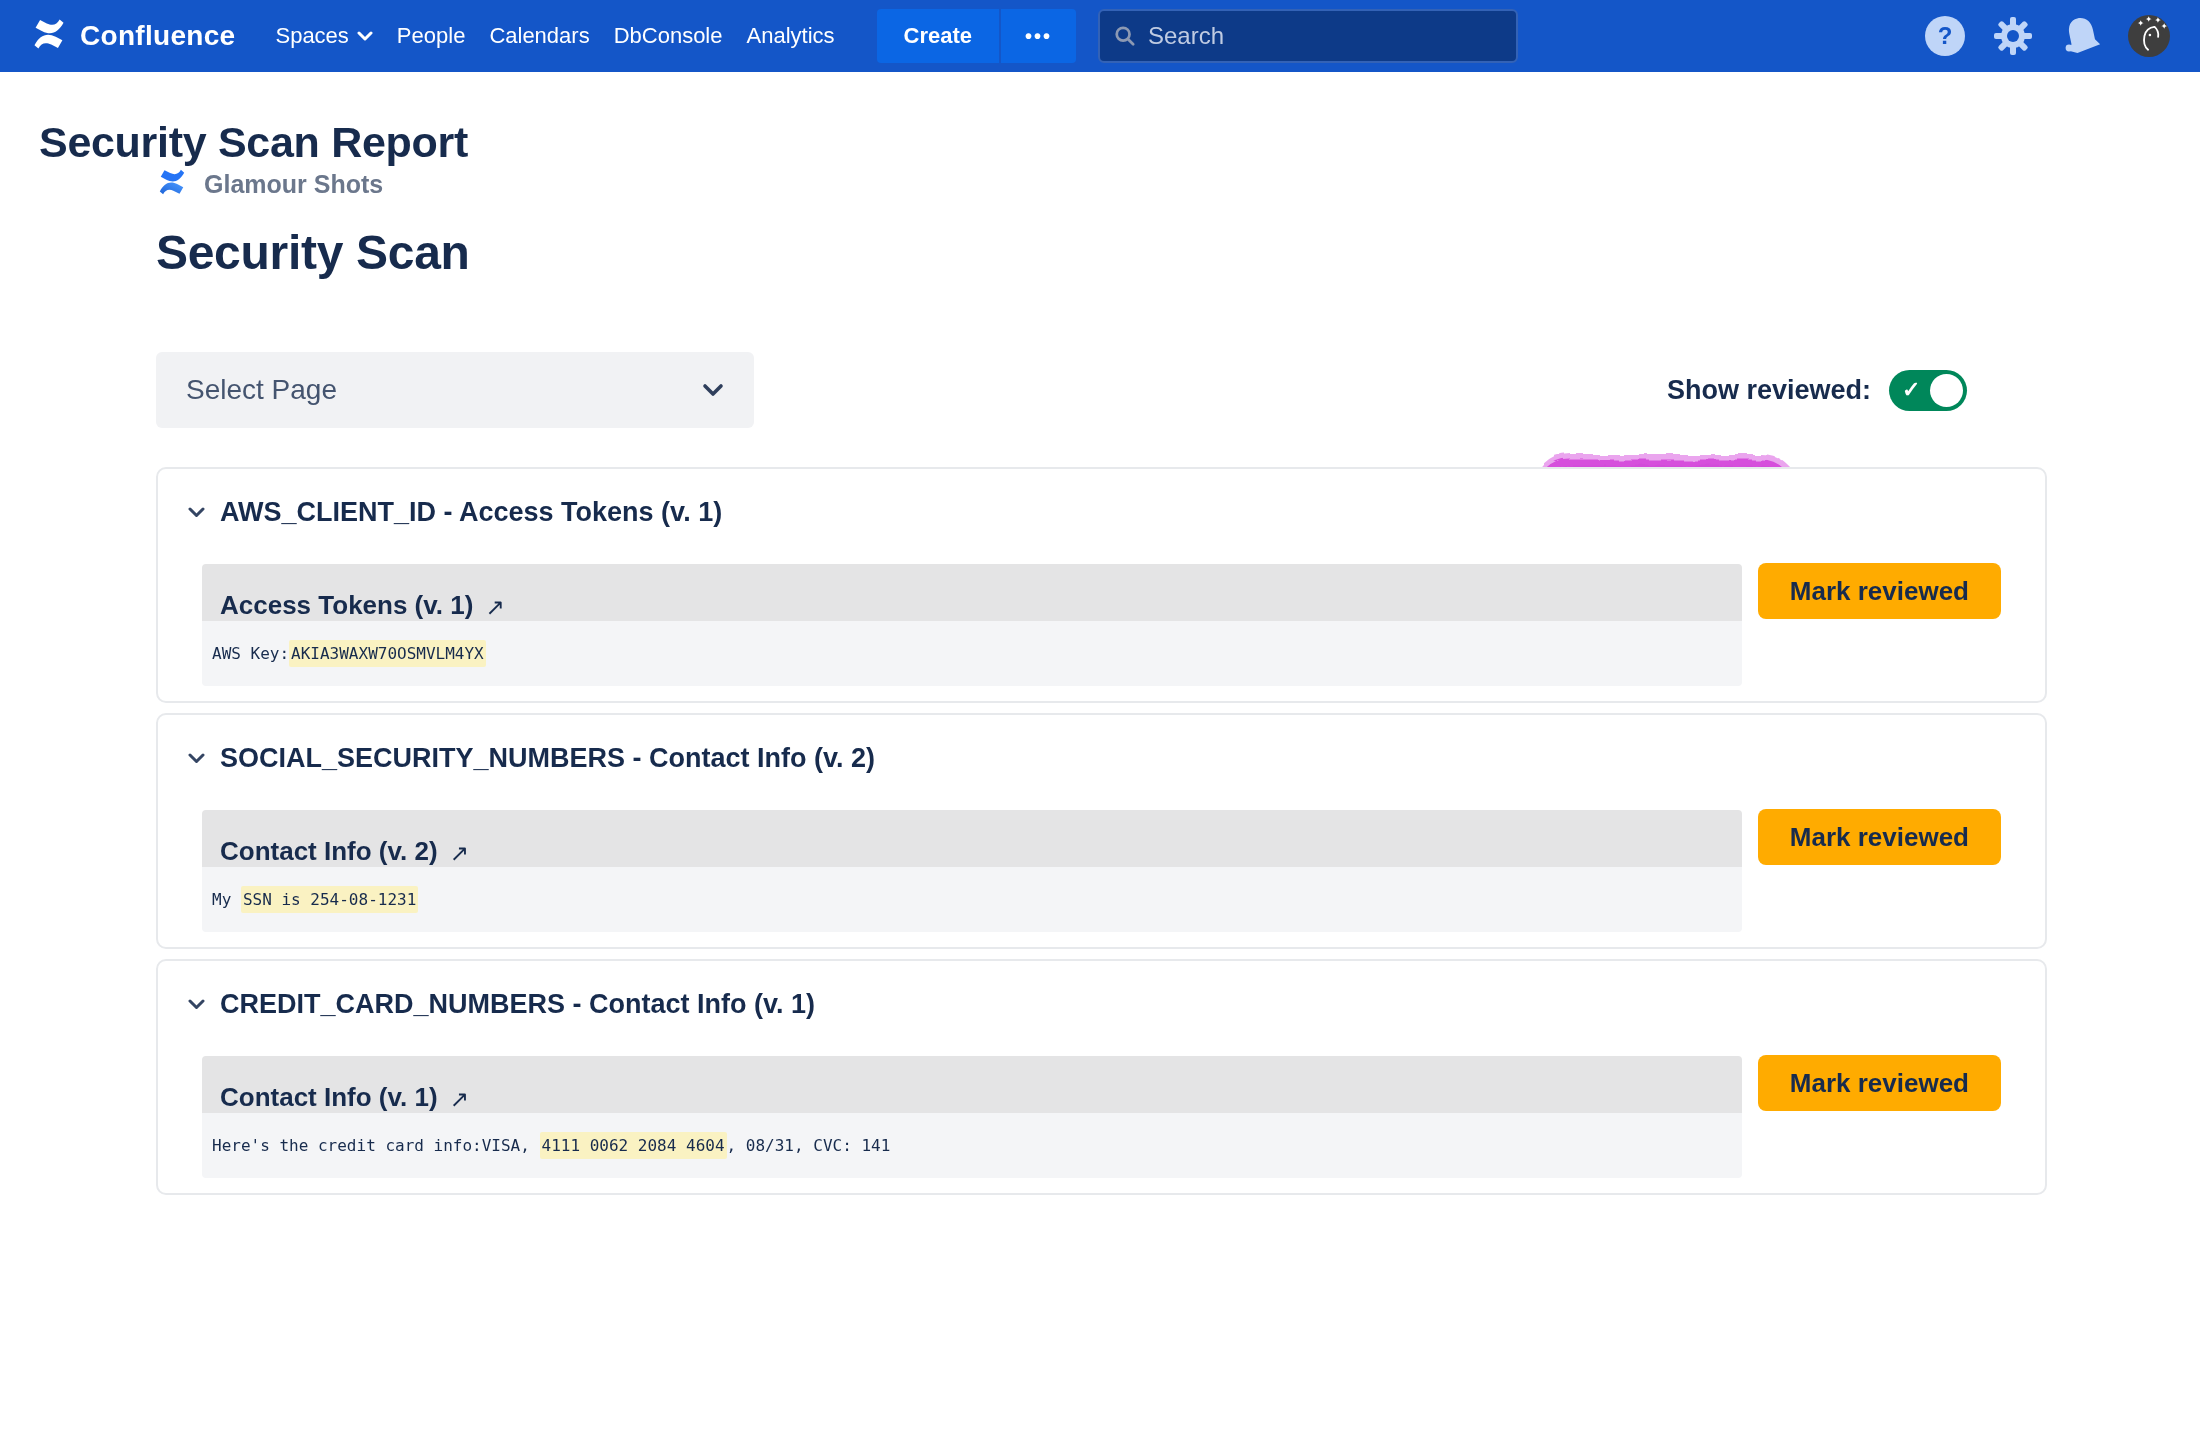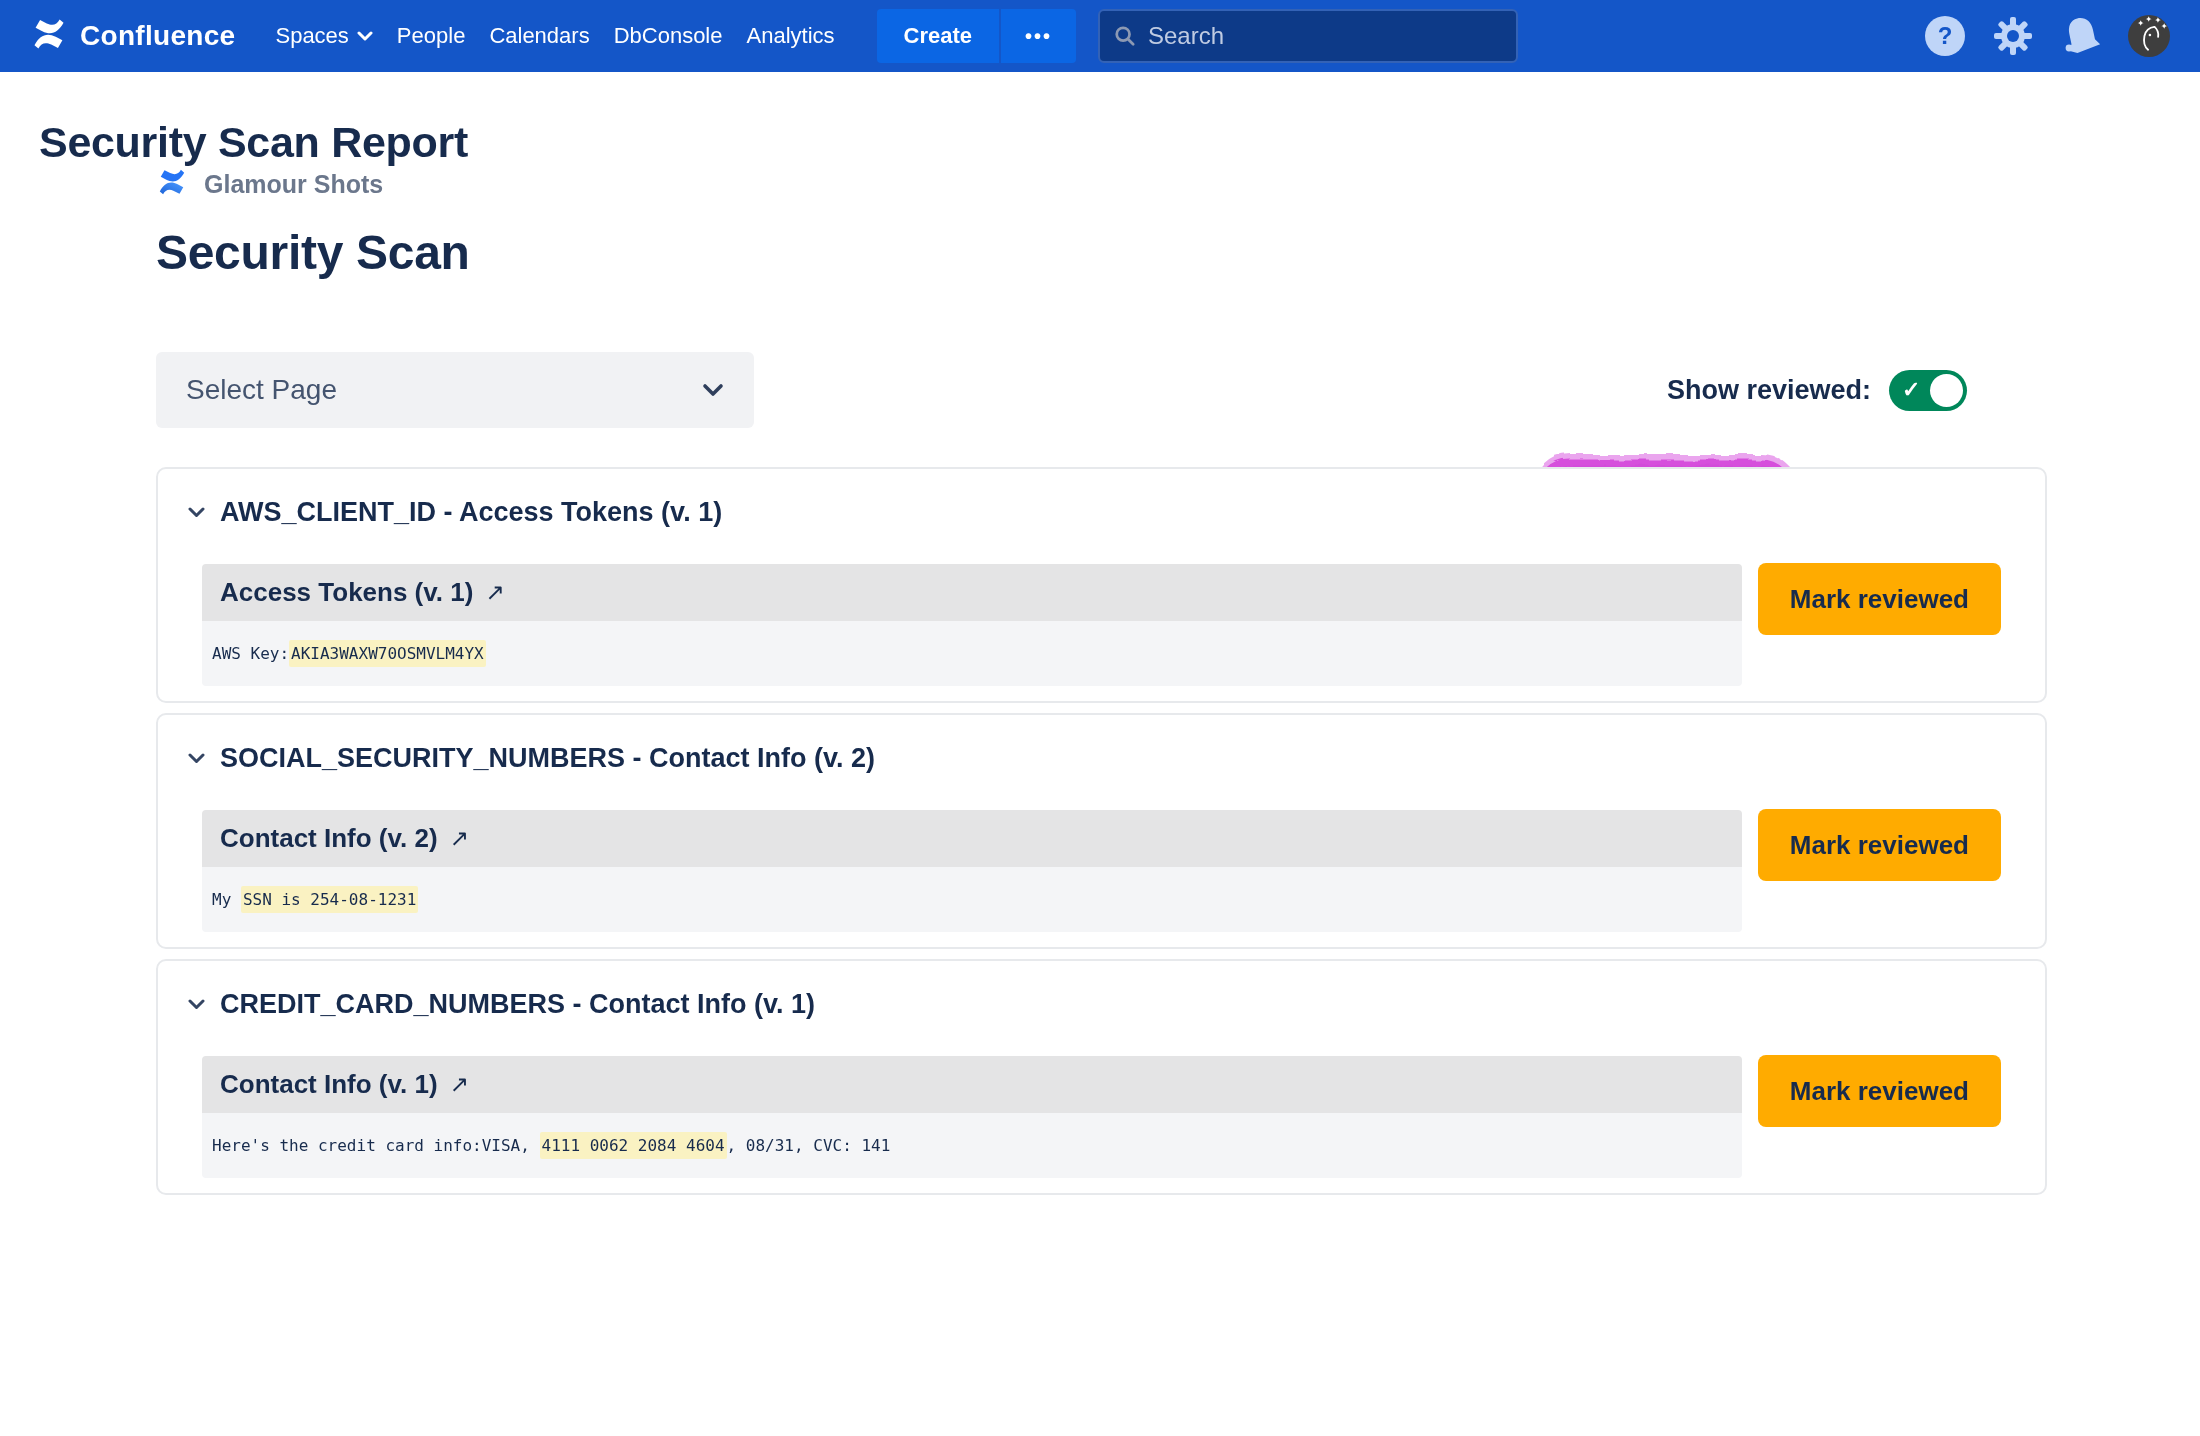--- a/index.html
+++ b/index.html
@@ -51,28 +51,28 @@
   .toggle-knob { position:absolute; right:4px; top:4px; width:33px; height:33px; background:#fff; border-radius:50%; }
 
   
   .cards { margin-top:39px; }
   .card { position:relative; height:236px; background:#fff; border:2px solid #E7E9EC;
           border-radius:10px; margin-bottom:10px; }
   .card-title-row { display:flex; align-items:center; gap:15px; padding:28px 0 0 30px; cursor:pointer; }
   .card-title { font-size:27px; font-weight:700; color:#172B4D;text-align:center; }
   .inner { position:absolute; left:44px; top:95px; width:1540px; }
   .inner-header { height:57px; background:#E4E4E5; border-radius:4px 4px 0 0; display:flex;
-                  align-items:center; padding:0 18px; }
+                  align-items:flex-end; padding:0 18px; }
   .inner-link { font-size:26px; font-weight:700; color:#172B4D; cursor:pointer; }
   .ext-arrow { font-size:23px; color:#172B4D; margin-left:12px; }
   .inner-content { height:65px; background:#F4F5F7; border-radius:0 0 4px 4px; display:flex;
                    align-items:center; padding:0 10px;
                    font-family:"DejaVu Sans Mono", monospace; font-size:16px; color:#172B4D; white-space:pre; }
   .hl { background:#FAF2C2; padding:4px 2px; border-radius:2px; }
-  .mark-btn { position:absolute; right:44px; top:94px; height:72px; background:#FFAB00; color:#172B4D;
+  .mark-btn { position:absolute; right:44px; top:94px; height:56px; background:#FFAB00; color:#172B4D;
               font-size:26px; font-weight:700; border:none; border-radius:8px; padding:4px 32px; cursor:pointer; }
 </style>
 <title>Security Scan Report</title></head>
 <body>
 
 <div class="nav">
   <div class="brand">
     <span>
       <svg width="38" height="36" viewBox="0 0 34 32">
         <path d="M4 26 C9 17 15 14.5 23 18.5 l6 3 -4 7 -6 -3 C13.5 23 10 24.5 7.5 29 Z" fill="#fff"></path>

